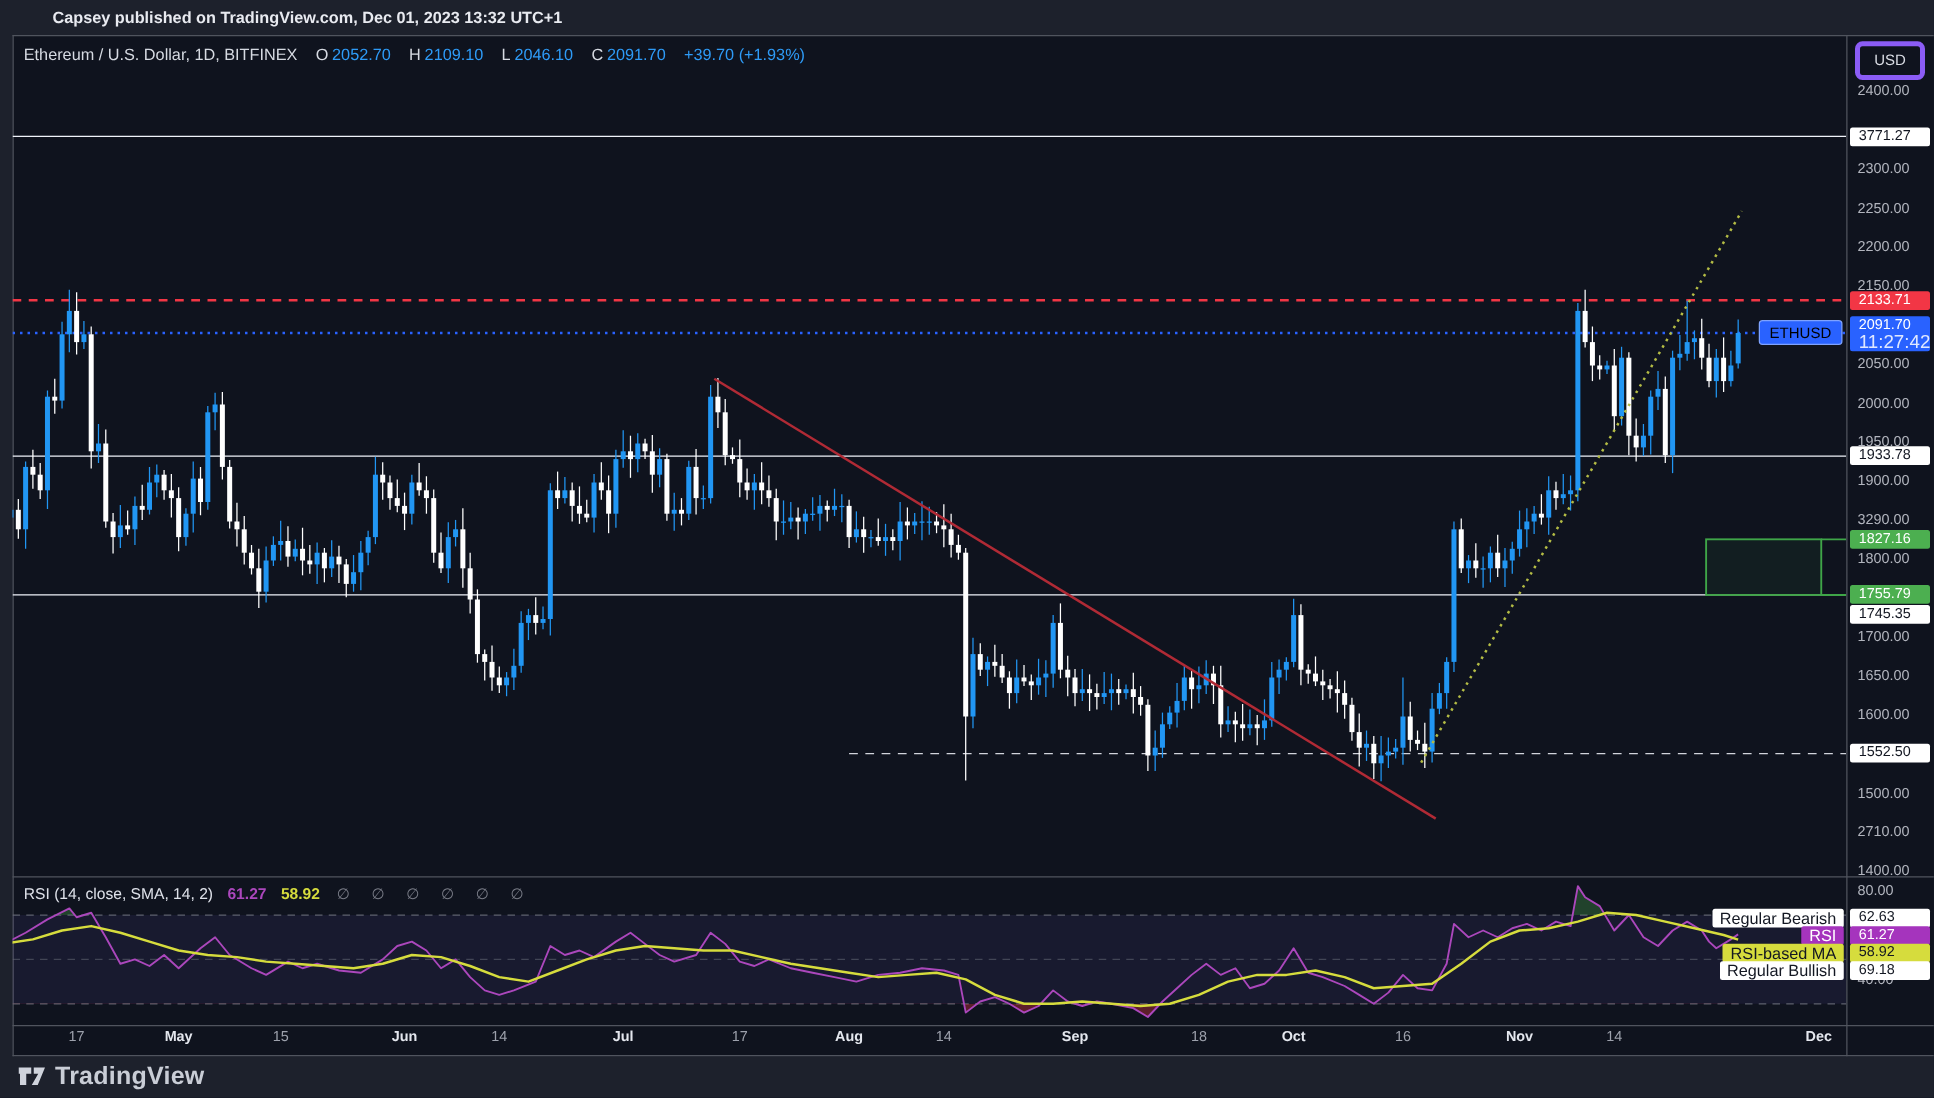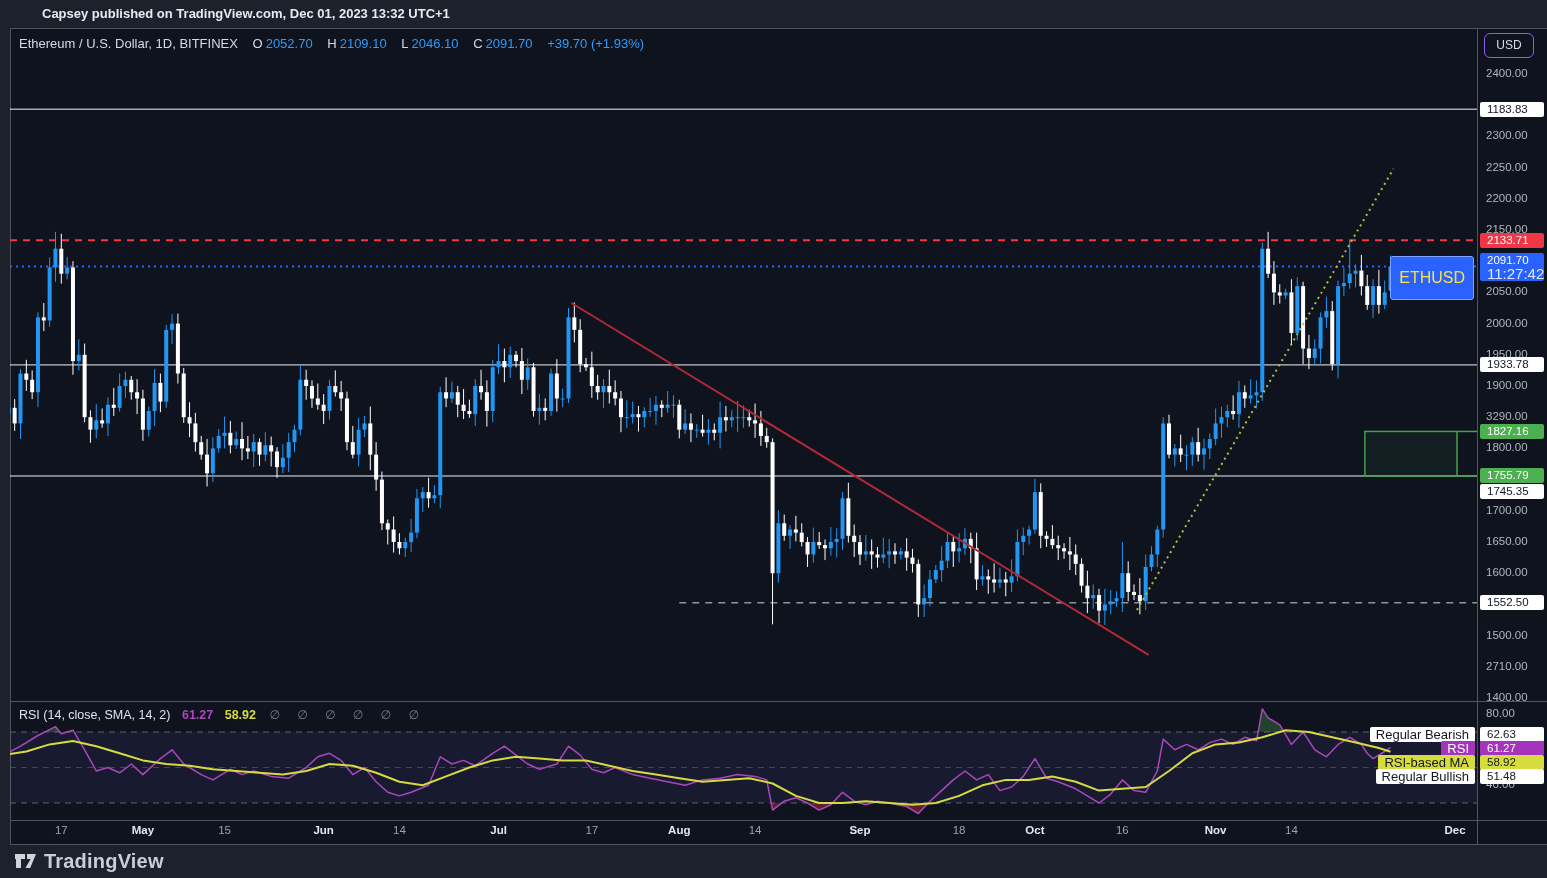--- a/index.html
+++ b/index.html
@@ -19,22 +19,22 @@
   #rsi-header{left:19px;top:708px;font-size:12.5px;color:#dfe2ea;white-space:nowrap;z-index:30;}
   #rsi-header .rsi-val{color:#ab47bc;font-weight:700;margin-left:8px;}
   #rsi-header .ma-val{color:#d6dc3d;font-weight:700;margin-left:8px;}
   #rsi-header .hidden-icons{color:#787b86;margin-left:10px;letter-spacing:7px;font-size:12px;}
   #price-axis{left:1478px;top:28px;width:69px;height:792px;z-index:20;}
   .tick{position:absolute;left:8px;font-size:11.5px;color:#b2b5be;}
   .badge{position:absolute;left:2px;right:3px;border-radius:2px;font-size:11.5px;text-align:left;padding:1px 0 1px 7px;line-height:13px;z-index:22;}
   .badge .sub{font-size:15px;opacity:.85;}
   #plot-overlays{left:10px;top:28px;width:1467px;height:792px;z-index:21;pointer-events:none;}
   .side-label{position:absolute;border-radius:2px;font-size:13px;line-height:13px;padding:1px 6px;white-space:nowrap;}
-  #ethusd-label{position:absolute;right:3px;background:#2962ff;color:#fde047;border:1px solid #7ea2ff;border-radius:3px;font-size:16px;padding:12px 8px;}
-  #usd-button{left:1484px;top:33px;width:48px;height:23px;border:1px solid #8b5cf6;border-radius:6px;color:#d8dbe3;font-size:12px;text-align:center;line-height:23px;z-index:25;}
+  #ethusd-label{position:absolute;right:3px;background:#2962ff;color:#000000;border:1px solid #7ea2ff;border-radius:3px;font-size:12px;padding:2px 8px;}
+  #usd-button{left:1484px;top:33px;width:48px;height:23px;border:4px solid #8b5cf6;border-radius:6px;color:#d8dbe3;font-size:12px;text-align:center;line-height:23px;z-index:25;}
   #time-axis{left:10px;top:821px;width:1467px;height:23px;z-index:15;}
   .tlabel{position:absolute;top:3px;transform:translateX(-50%);font-size:11.5px;color:#9da1ac;}
   .tlabel.major{color:#e4e7ee;font-weight:700;}
   #footer{left:14px;top:850px;height:22px;display:flex;align-items:center;z-index:10;}
   #footer .logo-text{color:#c9cdd6;font-size:20px;font-weight:700;margin-left:7px;letter-spacing:.2px;}
 </style>
 </head>
 <body>
 
 <div id="publish-bar" class="abs">
@@ -591,21 +591,21 @@
     <div class="tick" style="top: 413.4px;">1800.00</div>
     <div class="tick" style="top: 475.8px;">1700.00</div>
     <div class="tick" style="top: 507px;">1650.00</div>
     <div class="tick" style="top: 538.2px;">1600.00</div>
     <div class="tick" style="top: 600.6px;">1500.00</div>
     <div class="tick" style="top: 631.8px;">2710.00</div>
     <div class="tick" style="top: 663px;">1400.00</div>
     <div class="tick" style="top: 679.25px;">80.00</div>
     <div class="tick" style="top: 750.25px;">40.00</div>
     <div class="badge" style="top: 73.6874px; background: rgb(255, 255, 255); color: rgb(19, 23, 34);">
-      <div>1183.83</div>
+      <div>3771.27</div>
     </div>
     <div class="badge" style="top: 204.665px; background: rgb(242, 54, 69); color: rgb(255, 255, 255);">
       <div>2133.71</div>
     </div>
     <div class="badge" style="top: 224.879px; background: rgb(41, 98, 255); color: rgb(255, 255, 255);">
       <div>2091.70</div>
       <div class="sub">11:27:42</div>
     </div>
     <div class="badge" style="top: 329.421px; background: rgb(255, 255, 255); color: rgb(19, 23, 34);">
       <div>1933.78</div>
@@ -618,21 +618,21 @@
     </div>
     <div class="badge" style="top: 456.487px; background: rgb(255, 255, 255); color: rgb(19, 23, 34);">
       <div>1745.35</div>
     </div>
     <div class="badge" style="top: 567.34px; background: rgb(255, 255, 255); color: rgb(19, 23, 34);">
       <div>1552.50</div>
     </div>
     <div class="badge" style="top: 698.977px; background: rgb(255, 255, 255); color: rgb(19, 23, 34);">62.63</div>
     <div class="badge" style="top: 712.977px; background: rgb(165, 52, 189); color: rgb(255, 255, 255);">61.27</div>
     <div class="badge" style="top: 726.977px; background: rgb(214, 220, 61); color: rgb(19, 23, 34);">58.92</div>
-    <div class="badge" style="top: 740.977px; background: rgb(255, 255, 255); color: rgb(19, 23, 34);">51.48</div>
+    <div class="badge" style="top: 740.977px; background: rgb(255, 255, 255); color: rgb(19, 23, 34);">69.18</div>
   </div>
 
 <div id="plot-overlays" class="abs">
   <div id="ethusd-label" style="top: 228.379px;">ETHUSD</div>
 <div class="side-label" style="top: 698.977px; right: 2px; background: rgb(255, 255, 255); color: rgb(19, 23, 34);">Regular Bearish</div>
     <div class="side-label" style="top: 712.977px; right: 2px; background: rgb(165, 52, 189); color: rgb(255, 255, 255);">RSI</div>
     <div class="side-label" style="top: 726.977px; right: 2px; background: rgb(214, 220, 61); color: rgb(19, 23, 34);">RSI-based MA</div>
     <div class="side-label" style="top: 740.977px; right: 2px; background: rgb(255, 255, 255); color: rgb(19, 23, 34);">Regular Bullish</div>
   </div>
 

